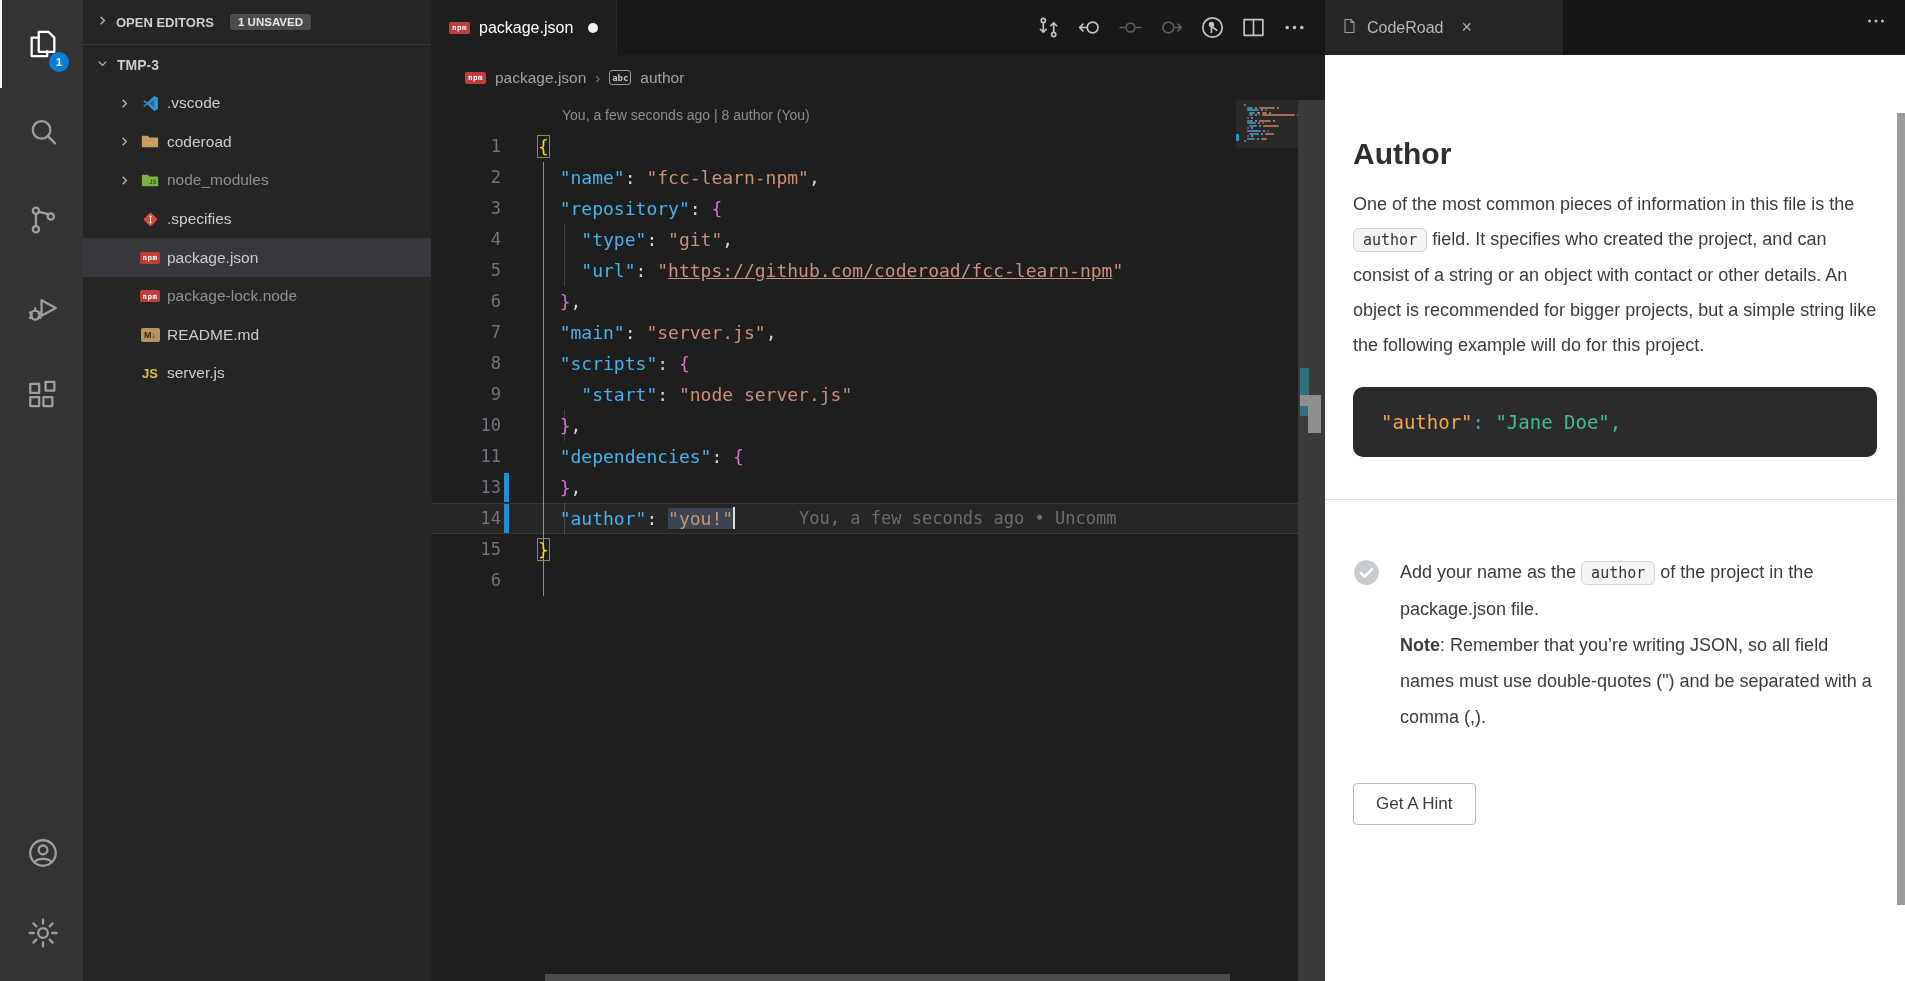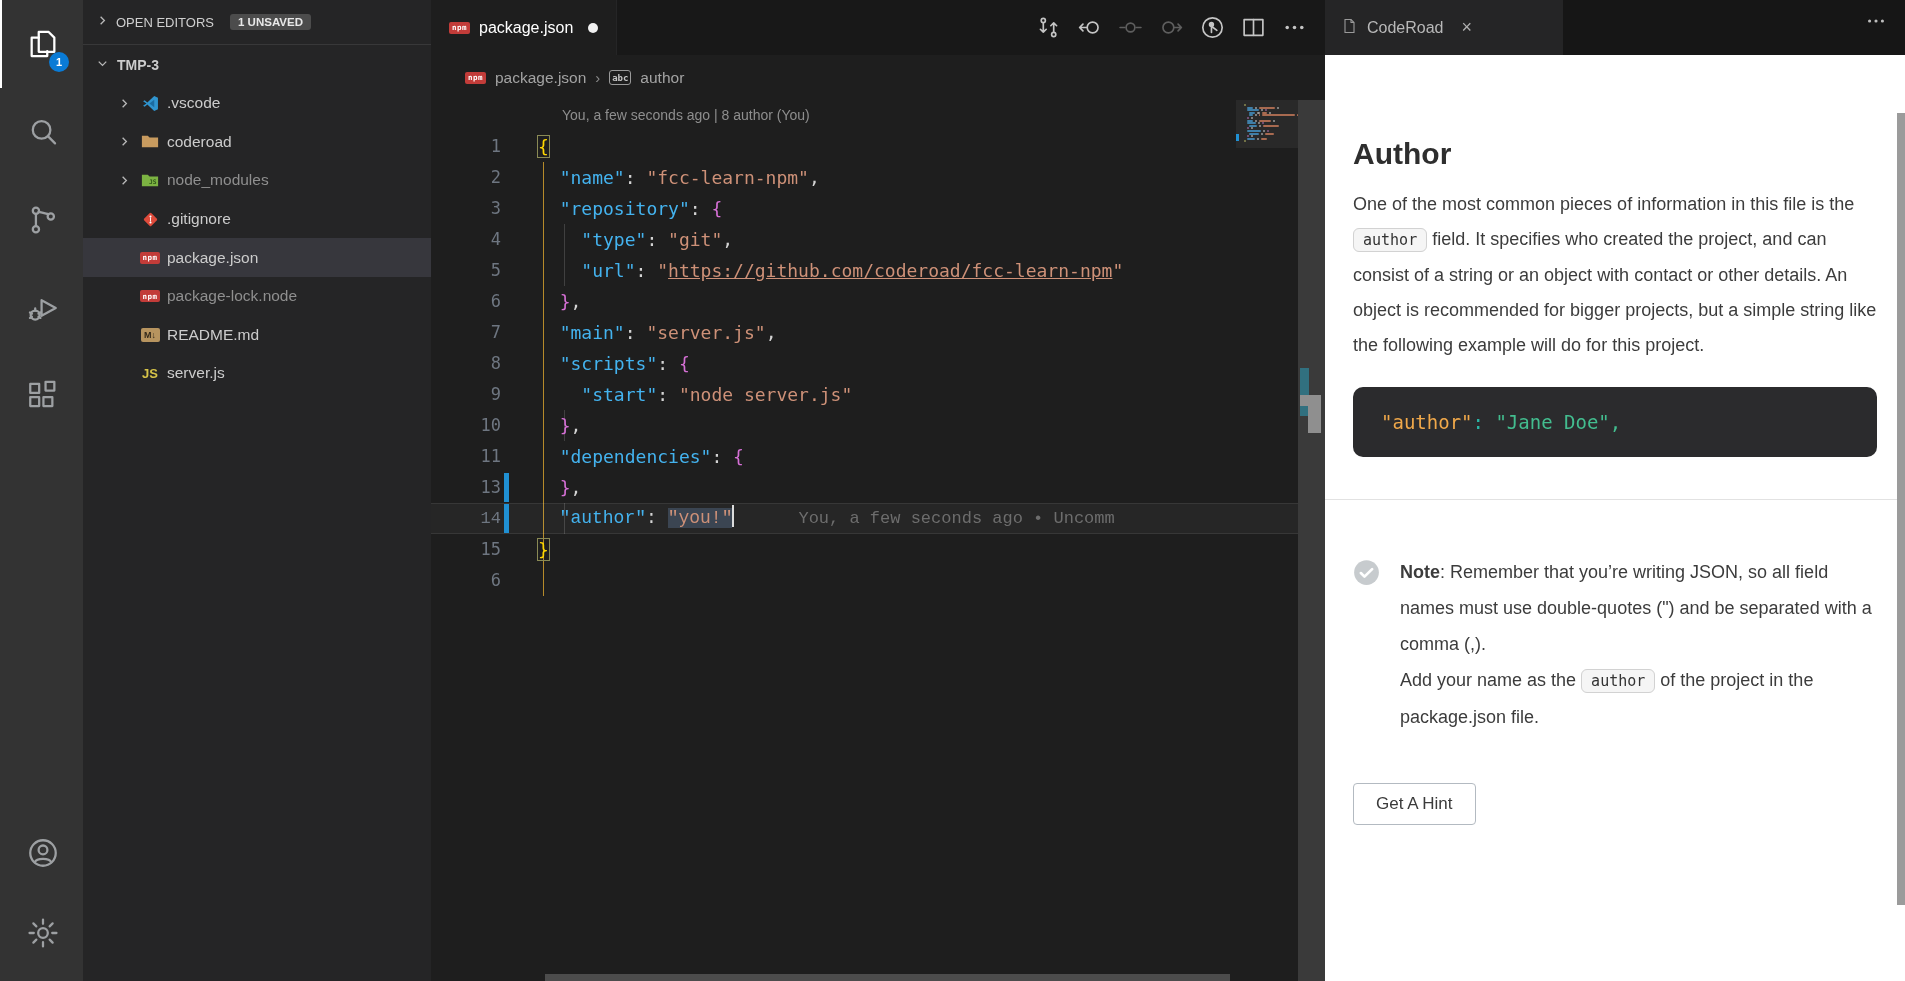--- a/index.html
+++ b/index.html
@@ -12,21 +12,21 @@
   .ab-item.active { color:#ffffff; border-left:2px solid #ffffff; }
   .ab-item svg { width:34px; height:34px; }
   .ab-bottom { position:absolute; bottom:8px; left:0; width:83px; }
   .ab-badge { position:absolute; right:14px; bottom:16px; width:20px; height:20px; border-radius:50%; background:#0a7bd6; color:#fff; font-size:11px; font-weight:bold; display:flex; align-items:center; justify-content:center; }
 
   
   .sidebar { position:absolute; left:83px; top:0; width:348px; height:100%; background:#252526; color:#cccccc; z-index:4; }
   .sb-header { height:55px; display:flex; align-items:center; padding-left:37px; font-size:13.5px; letter-spacing:0.4px; color:#bdbdbd; position:relative; }
   .sb-more { position:absolute; right:22px; top:18px; color:#c3c3c3; cursor:pointer; }
   .sb-section { height:45px; display:flex; align-items:center; padding-left:12px; gap:6px; border-bottom:1px solid rgba(255,255,255,0.09); }
-  .sb-section-label { font-weight:normal; font-size:13px; color:#cfcfcf; }
+  .sb-section-label { font-weight:bold; font-size:13px; color:#cfcfcf; }
   .badge-unsaved { margin-left:10px; background:#4c4c4c; color:#e8e8e8; font-size:11.5px; font-weight:bold; padding:2px 8px; border-radius:3px; }
   .tree-root { height:39px; display:flex; align-items:center; padding-left:12px; gap:7px; font-weight:bold; font-size:14px; cursor:pointer; }
   .tree { }
   .tree-row { height:38.6px; display:flex; align-items:center; padding-left:34px; gap:7px; font-size:15.5px; cursor:pointer; }
   .tree-row.selected { background:#37373d; }
   .tree-row .chev { width:16px; display:flex; color:#b9b9b9; }
   .tree-row .no-chev { width:16px; }
   .tree-row .ficon { width:20px; display:flex; justify-content:center; align-items:center; }
   .tree-row .flabel { color:#cccccc; }
   .tree-row .flabel.dim { color:#8f8f8f; }
@@ -46,21 +46,21 @@
   .tbtn { width:34px; height:34px; display:flex; align-items:center; justify-content:center; color:#c5c5c5; cursor:pointer; border-radius:5px; }
   .tbtn.dim { color:#5e5e5e; }
   .tbtn svg { width:25px; height:25px; }
   .breadcrumbs { height:45px; display:flex; align-items:center; gap:9px; padding-left:34px; color:#a3a3a3; font-size:15.5px; background:#1e1e1e; }
   .bc-sep { color:#8b8b8b; font-size:15px; }
 
   .code-area { position:absolute; left:0; top:100px; right:0; bottom:0; overflow:hidden; font-family:"DejaVu Sans Mono", monospace; font-size:18px; }
   .lens-row { height:31px; line-height:31px; padding-left:131px; color:#8e8e8e; font-family:"Liberation Sans", sans-serif; font-size:14px; }
   .lens-row.debug { padding-left:154px; }
   .code-line { position:relative; height:31px; line-height:31px; display:flex; white-space:pre; }
-  .code-line.current { background:rgba(255,255,255,0.04); box-shadow:0 1px 0 rgba(255,255,255,0.08) inset, 0 -1px 0 rgba(255,255,255,0.08) inset;font-family:Liberation Mono, monospace; }
+  .code-line.current { background:rgba(255,255,255,0.04); box-shadow:0 1px 0 rgba(255,255,255,0.08) inset, 0 -1px 0 rgba(255,255,255,0.08) inset; }
   .ln { flex:none; width:70px; text-align:right; color:#6e7681; font-size:17px; }
   .gmark { flex:none; width:13px; position:relative; }
   .gmark.modified::before { content:""; position:absolute; left:3px; top:1px; bottom:1px; width:5px; background:#2090d3; }
   .ctext { padding-left:24px; color:#d4d4d4; }
   .tk-key { color:#44b3ef; }
   .tk-str { color:#ce9178; }
   .tk-pun { color:#d4d4d4; }
   .tk-b1  { color:#ffd700; }
   .tk-b2  { color:#d670d6; }
   .tk-lnk { color:#ce9178; text-decoration:underline; }
@@ -241,21 +241,21 @@
         <div class="tree-row">
           <span class="no-chev"></span>
           <span class="ficon">
             <svg viewBox="0 0 18 18" width="17" height="17">
               <rect x="3.6" y="3.6" width="10.8" height="10.8" transform="rotate(45 9 9)" rx="1.5" fill="#de4b3b"></rect>
               <circle cx="9" cy="5.8" r="1.1" fill="#fff"></circle>
               <circle cx="9" cy="12.2" r="1.1" fill="#fff"></circle>
               <path d="M9 6.9v4.2" stroke="#fff" stroke-width="1"></path>
             </svg>
           </span>
-          <span class="flabel">.gitignore</span>
+          <span class="flabel">.specifies</span>
         </div>
         <div class="tree-row selected">
           <span class="no-chev"></span>
           <span class="ficon">
             <span class="npm-badge">npm</span>
           </span>
           <span class="flabel">package.json</span>
         </div>
         <div class="tree-row">
           <span class="no-chev"></span>
@@ -485,22 +485,22 @@
       <div class="cr-codeblock" id="cr-codeblock"><span class="cb-k">"author"</span><span class="cb-c">: </span><span class="cb-v">"Jane Doe"</span><span class="cb-v">,</span></div>
       <div class="cr-divider"></div>
       <div class="cr-task">
         <span class="task-check">
           <svg viewBox="0 0 24 24" width="27" height="27">
               <circle cx="12" cy="12" r="11" fill="#c7cbce"></circle>
               <path d="M7 12.5l3.2 3.2L17 9" fill="none" stroke="#fff" stroke-width="2.4" stroke-linecap="round" stroke-linejoin="round"></path>
             </svg>
         </span>
         <div class="task-text" id="task-text">
+            <div>Add your name as the <span class="chip">author</span> of the project in the package.json file.</div>
             <div><strong>Note</strong>: Remember that you’re writing JSON, so all field names must use double-quotes (") and be separated with a comma (,).</div>
-            <div>Add your name as the <span class="chip">author</span> of the project in the package.json file.</div>
           </div>
       </div>
       <button class="hint-btn">Get A Hint</button>
     </div>
     <div class="cr-scrollbar"></div>
 
   </div>
 </div>
 
 </body></html>

